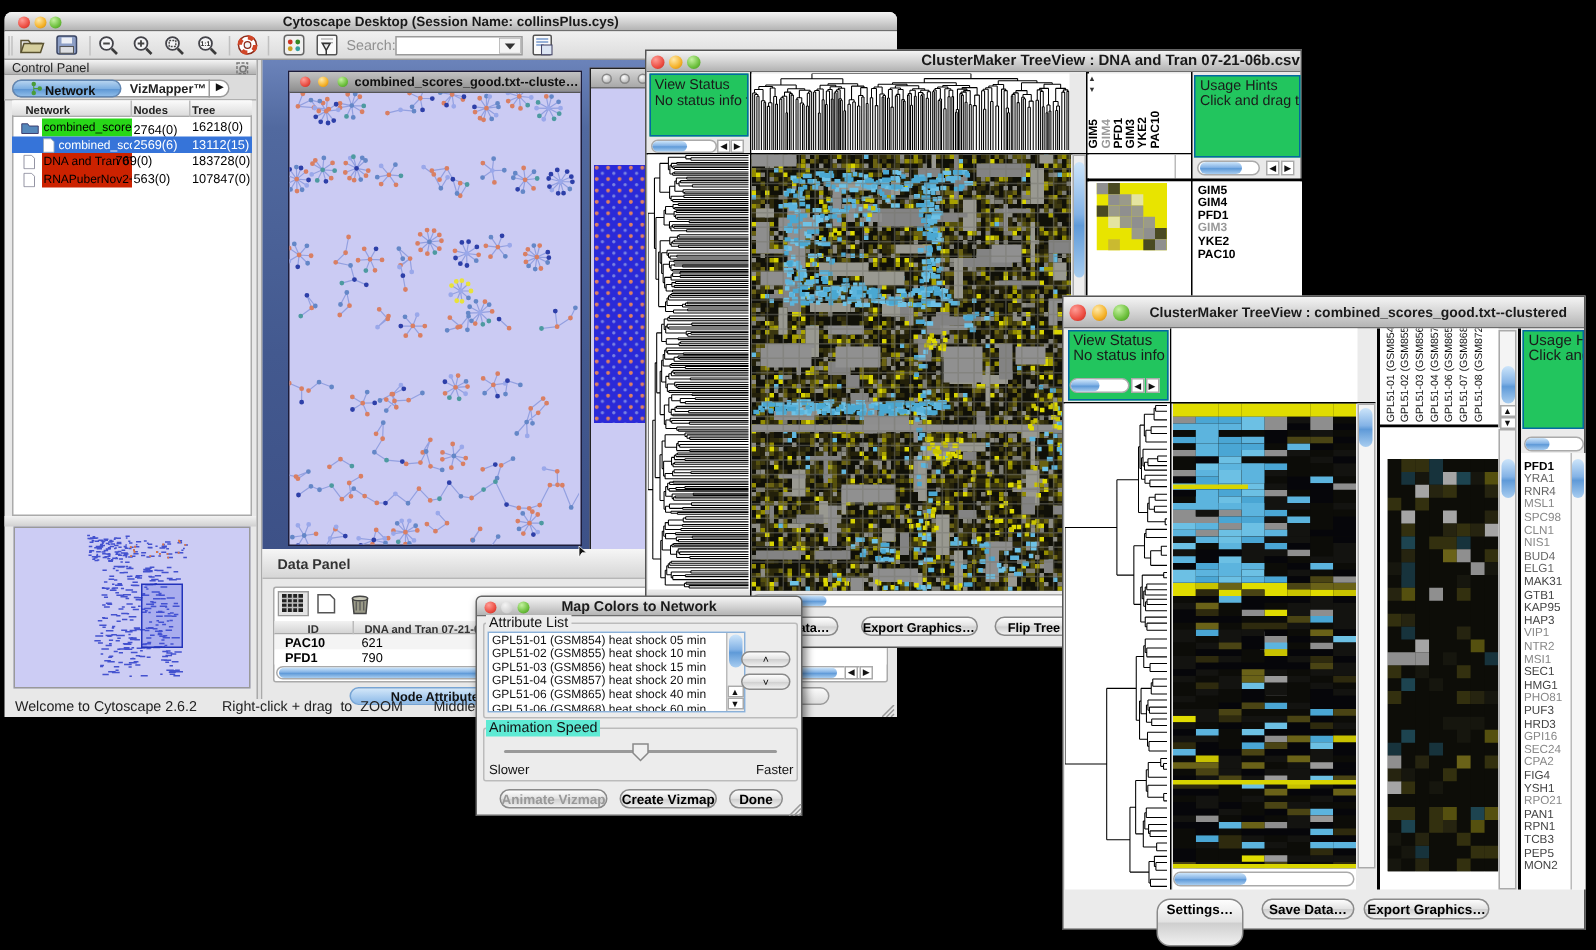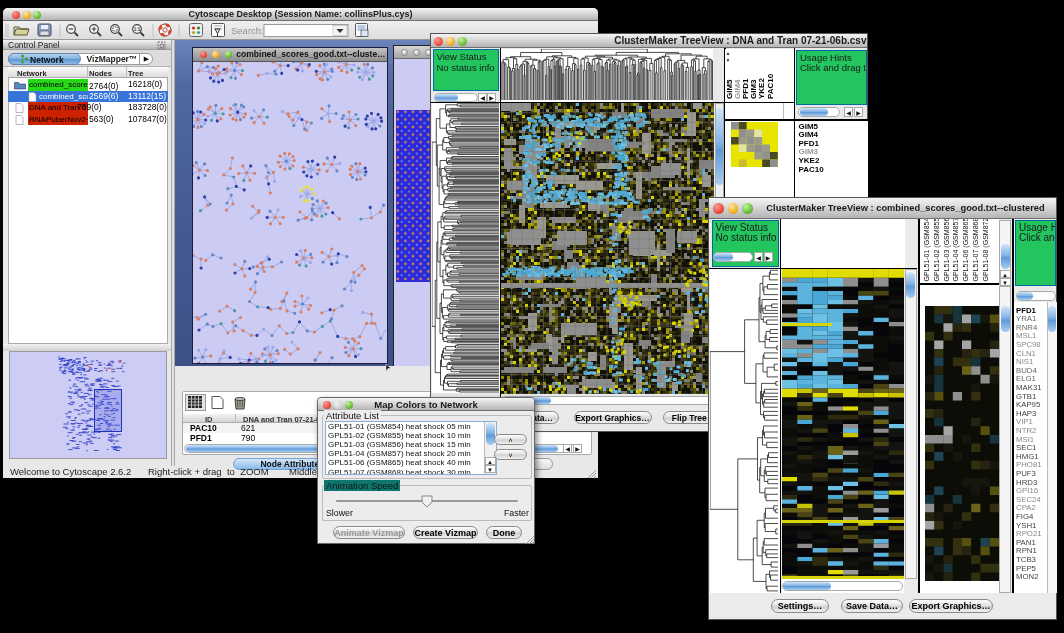--- a/index.html
+++ b/index.html
@@ -170,20 +170,21 @@
             <path stroke="#d97f63" stroke-width="3.2" stroke-linecap="round" d="M5.6 8.9h0M8.9 0.5h0M16.3 9.7h0M22.4 6.7h0M26.2 10.7h0M19.5 12h0M24.5 12.1h0M25.2 4.1h0M48.4 12.5h0M33.7 9.8h0M33.7 6.9h0M38.8 0.9h0M46.9 2.5h0M65.3 13.4h0M87.2 3.5h0M80 0h0M90.2 -4h0M108.4 1h0M115.6 4.4h0M102.9 6.8h0M131.3 10.1h0M129.4 17.9h0M127 16.8h0M123.7 12.7h0M126.8 3.5h0M153.2 2.3h0M154 10.3h0M148.5 8.7h0M145.8 5.4h0M148.4 -4h0M159 -3.3h0M171.2 2.3h0M4.8 57.4h0M5 65.4h0M-2.4 61h0M11 52.4h0M27.8 56.8h0M15.3 47.1h0M17.2 44.9h0M28.7 46.6h0M52.5 51.8h0M51 55.1h0M43.1 58.1h0M40 56.8h0M37.2 53h0M37.5 46.7h0M66.3 54.6h0M71 61.2h0M61.1 60.7h0M96.2 54.3h0M104.9 50.2h0M94.9 51.7h0M100 57.8h0M113.8 68.5h0M113.8 60.1h0M136.6 59.6h0M128.9 46.7h0M157.1 57.9h0M162.7 63.6h0M156.1 50h0M6.4 108h0M14.4 108.5h0M-0.2 103.5h0M30.8 112.9h0M37.4 106.5h0M39.4 96h0M53.7 110.9h0M61.7 111.3h0M57 118.2h0M45.7 111.5h0M49.8 103.9h0M80.4 110.4h0M74 114.9h0M77.3 131h0M101.3 98.5h0M99.9 103.8h0M91.9 107.1h0M87.4 104.6h0M85.4 100.3h0M87.1 94.2h0M91.7 91.4h0M96.4 91.8h0M99.9 94.6h0M126.1 107.9h0M110.3 105.2h0M138.9 102.7h0M134 109.1h0M130.9 101.9h0M164.9 109.4h0M167.6 117h0M157.6 112.6h0M157.2 107.4h0M158.9 104.2h0M166.8 101.7h0M14.8 143.3h0M33.5 148h0M40 141.8h0M65.5 150.6h0M66 148.7h0M59.8 144.2h0M82.2 155.3h0M90.2 155.4h0M87.2 161.6h0M77.5 161.8h0M113.8 155.7h0M106.9 149.8h0M112.1 156.2h0M135.1 145.6h0M123.8 153.7h0M130.3 139.1h0M146.4 156.8h0M178.4 155.8h0M187.3 150h0M8.1 197.1h0M-0.2 193.5h0M12.7 198.4h0M48.8 206.8h0M51.9 214.1h0M41.9 202.6h0M68.9 200.8h0M71.2 209.5h0M64.5 204.4h0M68.2 200.8h0M79.4 204.8h0M70 205.3h0M110.7 196.2h0M118.7 195.7h0M103.7 200.2h0M112.4 188.4h0M135.9 194.6h0M129.1 190.3h0M138.8 187.1h0M171.4 206.8h0M165.8 213.2h0M160.8 210.3h0M169.1 203.7h0M4.3 255.7h0M5.6 257.1h0M26.6 249.2h0M34 244.1h0M47.6 255.5h0M39.8 260h0M41 268.9h0M62.1 230.5h0M57.7 227.2h0M87.3 246.4h0M94 248.9h0M93.9 231.2h0M88.8 239.6h0M77.8 247.3h0M117.5 243.4h0M115.7 247.2h0M107.9 249.8h0M101.9 244.2h0M102 239.6h0M108.8 234h0M128.8 250.9h0M141.1 248.2h0M178.5 252.2h0M178.7 261.2h0M17.7 293.9h0M13.1 302.3h0M23.4 303.7h0M27.2 306.6h0M18.4 311h0M30.6 290.8h0M57.8 291.3h0M55.3 300.8h0M65.8 296.8h0M77.3 292.8h0M85.2 291.6h0M77.3 300.8h0M69.3 291.8h0M97.3 292.1h0M105 286.8h0M91.6 287.4h0M121.9 298h0M127.1 290.6h0M160 286.8h0M155.9 293.7h0M152.2 285.4h0M161.9 279.1h0M165.5 281h0M34.9 270.8h0M50.1 268.7h0M58.2 273.3h0M86.3 263.8h0M93.8 271.6h0M121.4 270h0M152.9 276.6h0M159.8 276.9h0M166.8 274.7h0M173.6 261.4h0M181.9 261.5h0"></path>
             <path stroke="#6487c7" stroke-width="3.2" stroke-linecap="round" d="M14.3 4.7h0M20.2 5.4h0M41.5 8.4h0M42.5 16.3h0M43.8 0.7h0M83 12.1h0M81.7 9.2h0M100.5 -0.3h0M102.5 -4.5h0M106.2 -6.7h0M139.3 9.3h0M134.8 17.3h0M131.3 2.1h0M138.7 7h0M174.7 2.4h0M179.4 5.9h0M8.4 64.5h0M0.7 64.3h0M-2.7 54.5h0M4.6 49.4h0M22.9 43.3h0M47.5 57.7h0M48.5 43.2h0M50.7 45h0M58.5 56.1h0M70.6 47.8h0M100.9 63.5h0M111.7 67h0M143.2 51.5h0M128.7 56.4h0M136.1 43.8h0M155.6 65.8h0M149.2 56.5h0M150.5 53.5h0M163 52.5h0M186.9 64h0M12.1 113.5h0M3.2 100.6h0M11.6 101.9h0M40.7 115h0M72.9 103.7h0M75.5 110.5h0M93.3 99.2h0M124.5 111.8h0M143.9 108.9h0M134.3 96.1h0M172.1 113h0M163.8 117.4h0M159.4 115.3h0M162.9 101.7h0M17.2 142h0M38.2 133h0M34 141h0M77 149.2h0M105.1 158.2h0M119.4 148.8h0M118.6 157.9h0M121.3 151.9h0M119.1 146.7h0M120.1 142.5h0M124.3 138.9h0M133.1 141.1h0M190.6 143.2h0M28.1 196h0M19.7 192.8h0M51.8 199.4h0M60.3 205h0M88.6 200h0M64.5 211.7h0M117.7 192.3h0M130.1 200.1h0M153.9 194.6h0M144 200.7h0M158.1 219.4h0M162 220.2h0M151.5 227h0M12.6 252.4h0M-6 253.5h0M56.6 239.5h0M62.5 219.8h0M91.1 239h0M101.8 251.3h0M109.6 242h0M149 243.8h0M138.4 256.8h0M9.8 295h0M1.9 296.1h0M64 299.9h0M79.9 300.3h0M71.8 286.9h0M84.1 288.5h0M122.3 298.2h0M139.1 295.7h0M153 290.6h0M155.5 280.3h0M14.3 262.2h0M20 264.5h0M42.8 263.8h0M79 273.5h0M114.3 268.9h0M187.8 276.3h0M195.7 262.3h0M119.3 136.6h0"></path>
             <path stroke="#9aa8ea" stroke-width="3.2" stroke-linecap="round" d="M32.5 11.2h0M16.8 10h0M74 11.3h0M109.5 8.9h0M114.5 -4.2h0M137.8 14.8h0M133.5 2.4h0M161.2 3h0M145.6 -0.1h0M172.7 10.2h0M180.7 10.1h0M169.5 17.5h0M164.7 10.1h0M11.5 61.6h0M14.8 54.3h0M40.5 43.4h0M61.1 48.6h0M89.4 49.4h0M105.4 56.2h0M135.2 51.7h0M180.6 59h0M174.9 64.7h0M-0.5 112.1h0M81.5 119.3h0M73.3 116h0M118.1 107h0M146.8 101.5h0M58.7 156.1h0M85.1 147.8h0M127.1 146.4h0M74.3 194.8h0M117.4 200.5h0M107.6 188.9h0M143.8 193.6h0M158.5 228.6h0M114.9 236h0M169.7 250.4h0M5.6 288.2h0M12.8 287.6h0M31.1 289.2h0M27.1 296.9h0M20.8 312.8h0M63.5 297h0M46.1 296.9h0M83 298.3h0M69.3 293.7h0M74.8 285.2h0M79.9 285.2h0M98.9 280.1h0M165.5 292.7h0M70.6 267.2h0M114 132h0M107.5 134.5h0"></path>
             <path stroke="#2d3fa8" stroke-width="3.2" stroke-linecap="round" d="M29.5 18.4h0M25.7 20h0M20.8 19.2h0M17.5 15.9h0M31.1 7.5h0M95.2 3.7h0M88.7 11.3h0M116.3 2.5h0M104.7 8.1h0M110.8 -6.7h0M123.3 9.3h0M12.7 58h0M0.1 50.9h0M7.7 50h0M24.3 58.9h0M44.7 50.2h0M108.9 57.5h0M152.1 64.2h0M188.6 59.2h0M182.7 66.8h0M179.1 66.9h0M173.3 62.4h0M172.8 57h0M174.3 54.1h0M178.5 51.3h0M185.1 52.4h0M187.9 55.8h0M5.5 115.9h0M43.3 124.4h0M51.2 127.9h0M57.7 103.9h0M75.6 121.8h0M118.3 115h0M113.9 113.8h0M110.7 110h0M114.9 99.6h0M119.4 99.1h0M124.9 102.6h0M141.7 95.2h0M172.9 109.8h0M172.2 106.1h0M11.6 134.9h0M74.2 155.4h0M139.7 150.7h0M177.2 145.4h0M8.1 206.1h0M56.8 206.6h0M42 211h0M76.2 197.2h0M103.6 192.5h0M138.7 202.1h0M145.3 191.8h0M75.2 245.7h0M137.2 247.7h0M5.6 301.8h0M37.2 295.4h0M56.2 298h0M47.5 301.6h0M133.9 303.1h0M162.6 294.4h0M6 268h0M64 273.4h0M106.5 259.8h0M144.7 274.4h0"></path>
             <path stroke="#4d9aa0" stroke-width="3.2" stroke-linecap="round" d="M49.5 8.6h0M38 15.6h0M158.8 8.1h0M153.8 -5.7h0M179.8 13.8h0M176.4 17.2h0M166.6 15.3h0M165.7 6.3h0M22.1 51.2h0M30.1 51.8h0M18.5 58.3h0M42.6 42.5h0M74.3 55.2h0M118.4 61h0M165.1 57h0M34.9 126.7h0M50.9 118.4h0M96.9 106.4h0M7.5 148.7h0M132.9 152h0M128.9 154.2h0M168 157h0M113.1 203.9h0M106.6 203.1h0M41.6 248.7h0M64.7 244.8h0M72.5 299.2h0M168 286.7h0M28.1 261.7h0M100 270.5h0M129.4 264.4h0M137.3 259.1h0"></path>
             <path stroke="#e8e23a" stroke-width="3.2" stroke-linecap="round" d="M121 132h0M115 138.9h0M111.5 138.5h0M108 128.4h0M111.2 125.6h0M114.9 125.1h0M119.1 127.3h0"></path>
           </svg>
         </div>
       </div>
       <div class="abs" style="left:172px;top:358px;width:423px;height:100px;background:#e8e8e8">
+        <div class="abs" style="left:0;top:0;width:423px;height:20px;background:linear-gradient(#f6f6f6,#d6d6d6);border-bottom:1px solid #b6b6b6;font-size:9.5px;font-weight:bold;color:#333;line-height:21px;padding-left:10px">Data Panel</div>
         <div class="abs" style="left:7px;top:25px;width:410px;height:64px;background:#fff;border:1px solid #aaa;border-radius:2px"></div>
         <svg class="abs" style="left:10px;top:28px" width="80" height="17">
           <rect x="0.5" y="0.5" width="20" height="16" fill="#e4e4e4" stroke="#999"></rect>
           <g transform="translate(3,2)">
             <rect x="0" y="0" width="14" height="12" fill="#222"></rect>
             <path d="M0 3h14M0 6h14M0 9h14M3.5 0v12M7 0v12M10.5 0v12" stroke="#bbb" stroke-width="1"></path>
           </g>
           <g transform="translate(26,2)">
             <path d="M1 0.5h8l3 3v9H1z" fill="#fff" stroke="#555"></path>
           </g>
@@ -429,50 +430,50 @@
       <div class="abs" style="left:307px;top:313.9px;font-size:7.8px;color:#444;font-weight:normal;z-index:2">FIG4</div>
       <div class="abs" style="left:307px;top:322.5px;font-size:7.8px;color:#444;font-weight:normal;z-index:2">YSH1</div>
       <div class="abs" style="left:307px;top:331.1px;font-size:7.8px;color:#888;font-weight:normal;z-index:2">RPO21</div>
       <div class="abs" style="left:307px;top:339.7px;font-size:7.8px;color:#444;font-weight:normal;z-index:2">PAN1</div>
       <div class="abs" style="left:307px;top:348.3px;font-size:7.8px;color:#444;font-weight:normal;z-index:2">RPN1</div>
       <div class="abs" style="left:307px;top:356.9px;font-size:7.8px;color:#444;font-weight:normal;z-index:2">TCB3</div>
       <div class="abs" style="left:307px;top:365.5px;font-size:7.8px;color:#444;font-weight:normal;z-index:2">PEP5</div>
       <div class="abs" style="left:307px;top:374.1px;font-size:7.8px;color:#444;font-weight:normal;z-index:2">MON2</div>
       <div class="abs" style="left:337.5px;top:104px;width:10.5px;height:291px;background:#f6f6f6;border-left:1px solid #bbb"></div>
       <div class="sbthumb" style="left:339px;top:108px;width:8px;height:26px"></div>
-      <div class="aquabtn" style="left:62px;top:401px;width:58px;height:14px;font-size:9px;font-weight:bold;line-height:13.5px">Settings…</div>
+      <div class="aquabtn" style="left:62px;top:401px;width:58px;height:32px;font-size:9px;font-weight:bold;line-height:13.5px">Settings…</div>
       <div class="aquabtn" style="left:132px;top:401px;width:62px;height:14px;font-size:9px;font-weight:bold;line-height:13.5px">Save Data…</div>
       <div class="aquabtn" style="left:200px;top:401px;width:84px;height:14px;font-size:9px;font-weight:bold;line-height:13.5px">Export Graphics…</div>
     </div>
     <div class="abs" style="left:317px;top:396.5px;width:218px;height:147px;background:#ececec;border:1px solid #666;border-radius:4px 4px 0 0;box-shadow:2px 3px 6px rgba(0,0,0,0.5)">
       <div class="abs tbar" style="left:0;top:0;width:100%;height:13.5px;border-radius:4px 4px 0 0">
         <div style="text-align:center;font-size:9.5px;font-weight:bold;color:#1a1a1a;line-height:13.5px">Map Colors to Network</div>
       </div>
       <div class="light" style="left:4.5px;top:3px;width:8px;height:8px;background:radial-gradient(circle at 35% 30%,#ff9d96,#ec4d42 60%,#b8271e)"></div>
       <div class="light" style="left:15.5px;top:3px;width:8px;height:8px;background:radial-gradient(circle at 35% 30%,#f4f4f4,#d0d0d0 70%,#aaa)"></div>
       <div class="light" style="left:26.5px;top:3px;width:8px;height:8px;background:radial-gradient(circle at 35% 30%,#c4f2a0,#6cbf3c 60%,#3f8f1d)"></div>
       <div class="abs" style="left:4px;top:17px;width:210px;height:64px;border:1px solid #bbb;border-radius:2px"></div>
       <div class="abs" style="left:6px;top:12px;background:#ececec;font-size:9.5px;color:#111;padding:0 2px">Attribute List</div>
       <div class="abs" style="left:7px;top:23px;width:172px;height:54px;background:#fff;border:1px solid #8ab0d8"></div>
       <div class="abs" style="left:7px;top:23px;width:171px;height:53px;overflow:hidden">
         <div class="abs" style="left:3px;top:1.5px;font-size:8px;color:#111;white-space:nowrap">GPL51-01 (GSM854) heat shock 05 min</div>
         <div class="abs" style="left:3px;top:10.6px;font-size:8px;color:#111;white-space:nowrap">GPL51-02 (GSM855) heat shock 10 min</div>
         <div class="abs" style="left:3px;top:19.7px;font-size:8px;color:#111;white-space:nowrap">GPL51-03 (GSM856) heat shock 15 min</div>
         <div class="abs" style="left:3px;top:28.8px;font-size:8px;color:#111;white-space:nowrap">GPL51-04 (GSM857) heat shock 20 min</div>
         <div class="abs" style="left:3px;top:37.9px;font-size:8px;color:#111;white-space:nowrap">GPL51-06 (GSM865) heat shock 40 min</div>
-        <div class="abs" style="left:3px;top:47px;font-size:8px;color:#111;white-space:nowrap">GPL51-07 (GSM868) heat shock 30 min</div>
+        <div class="abs" style="left:3px;top:47px;font-size:8px;color:#111;white-space:nowrap">GPL51-06 (GSM868) heat shock 60 min</div>
       </div>
       <div class="abs" style="left:166px;top:24px;width:12px;height:52px;background:#f0f0f0;border-left:1px solid #bbb"></div>
       <div class="sbthumb" style="left:167.5px;top:25px;width:9px;height:22px"></div>
       <div class="sbarrow" style="left:166.5px;top:59px;width:11px;height:8px;line-height:8px">▲</div>
       <div class="sbarrow" style="left:166.5px;top:67px;width:11px;height:8px;line-height:8px">▼</div>
       <div class="aquabtn" style="left:176px;top:36.5px;width:33px;height:11px;font-size:7px;line-height:11px">˄</div>
       <div class="aquabtn" style="left:176px;top:51.5px;width:33px;height:11px;font-size:7px;line-height:11px">˅</div>
       <div class="abs" style="left:4px;top:87px;width:210px;height:36px;border:1px solid #bbb;border-radius:2px"></div>
-      <div class="abs" style="left:6px;top:82px;background:#0f766e;font-size:9.5px;color:#111;padding:0 2px">Animation Speed</div>
+      <div class="abs" style="left:6px;top:82px;background:#5eead4;font-size:9.5px;color:#111;padding:0 2px">Animation Speed</div>
       <div class="abs" style="left:18px;top:102px;width:182px;height:2px;background:#999;border-radius:1px"></div>
       <svg class="abs" style="left:103px;top:97px" width="12" height="13">
         <path d="M1 1h10v6l-5 5-5-5z" fill="#f0f0f0" stroke="#888"></path>
       </svg>
       <div class="abs" style="left:8px;top:110px;font-size:8.8px;color:#111">Slower</div>
       <div class="abs" style="left:186px;top:110px;font-size:8.8px;color:#111">Faster</div>
       <div class="aquabtn" style="left:15px;top:128px;width:72px;height:13px;font-size:9px;font-weight:bold;line-height:12.5px;color:#999">Animate Vizmap</div>
       <div class="aquabtn" style="left:95px;top:128px;width:65px;height:13px;font-size:9px;font-weight:bold;line-height:12.5px">Create Vizmap</div>
       <div class="aquabtn" style="left:168px;top:128px;width:36px;height:13px;font-size:9px;font-weight:bold;line-height:12.5px">Done</div>
       <svg class="abs" style="left:208px;top:138px" width="9" height="8">

